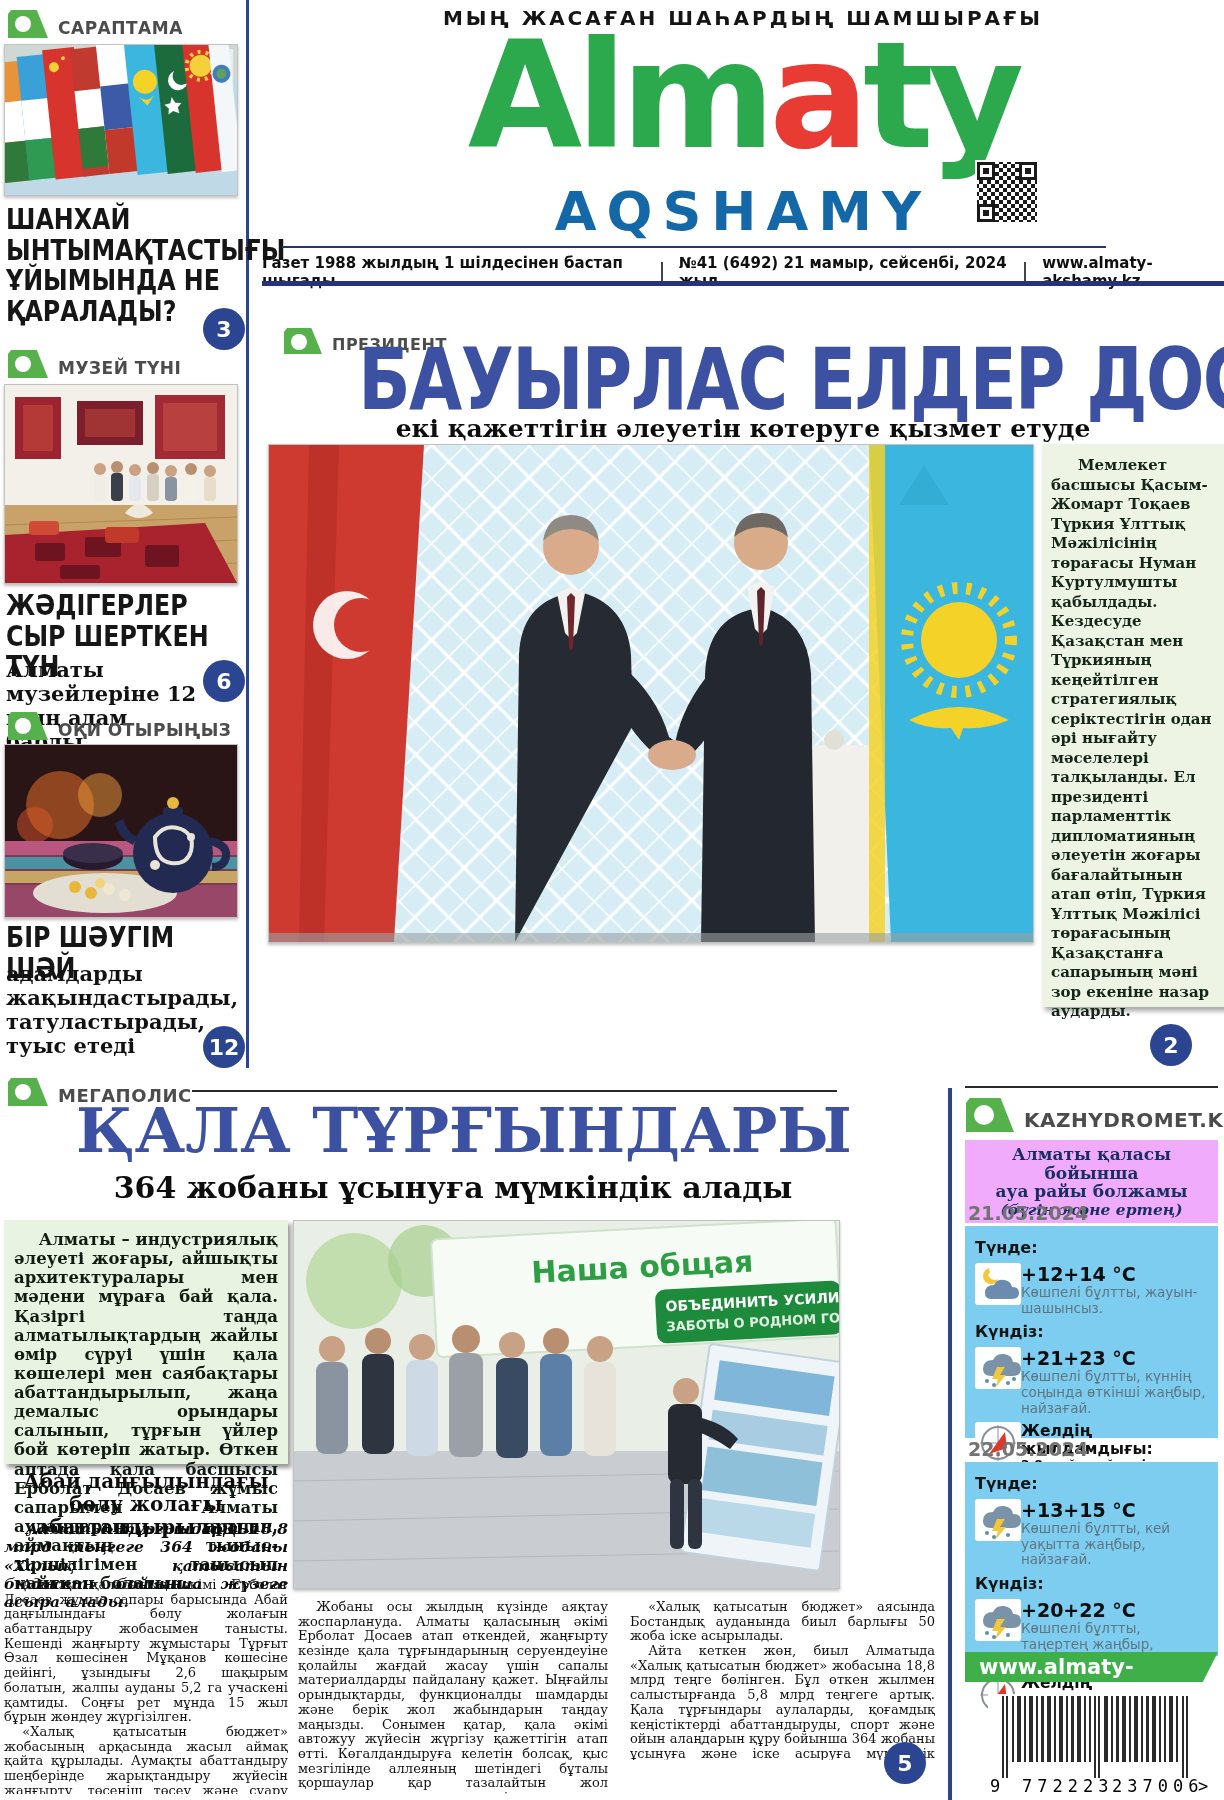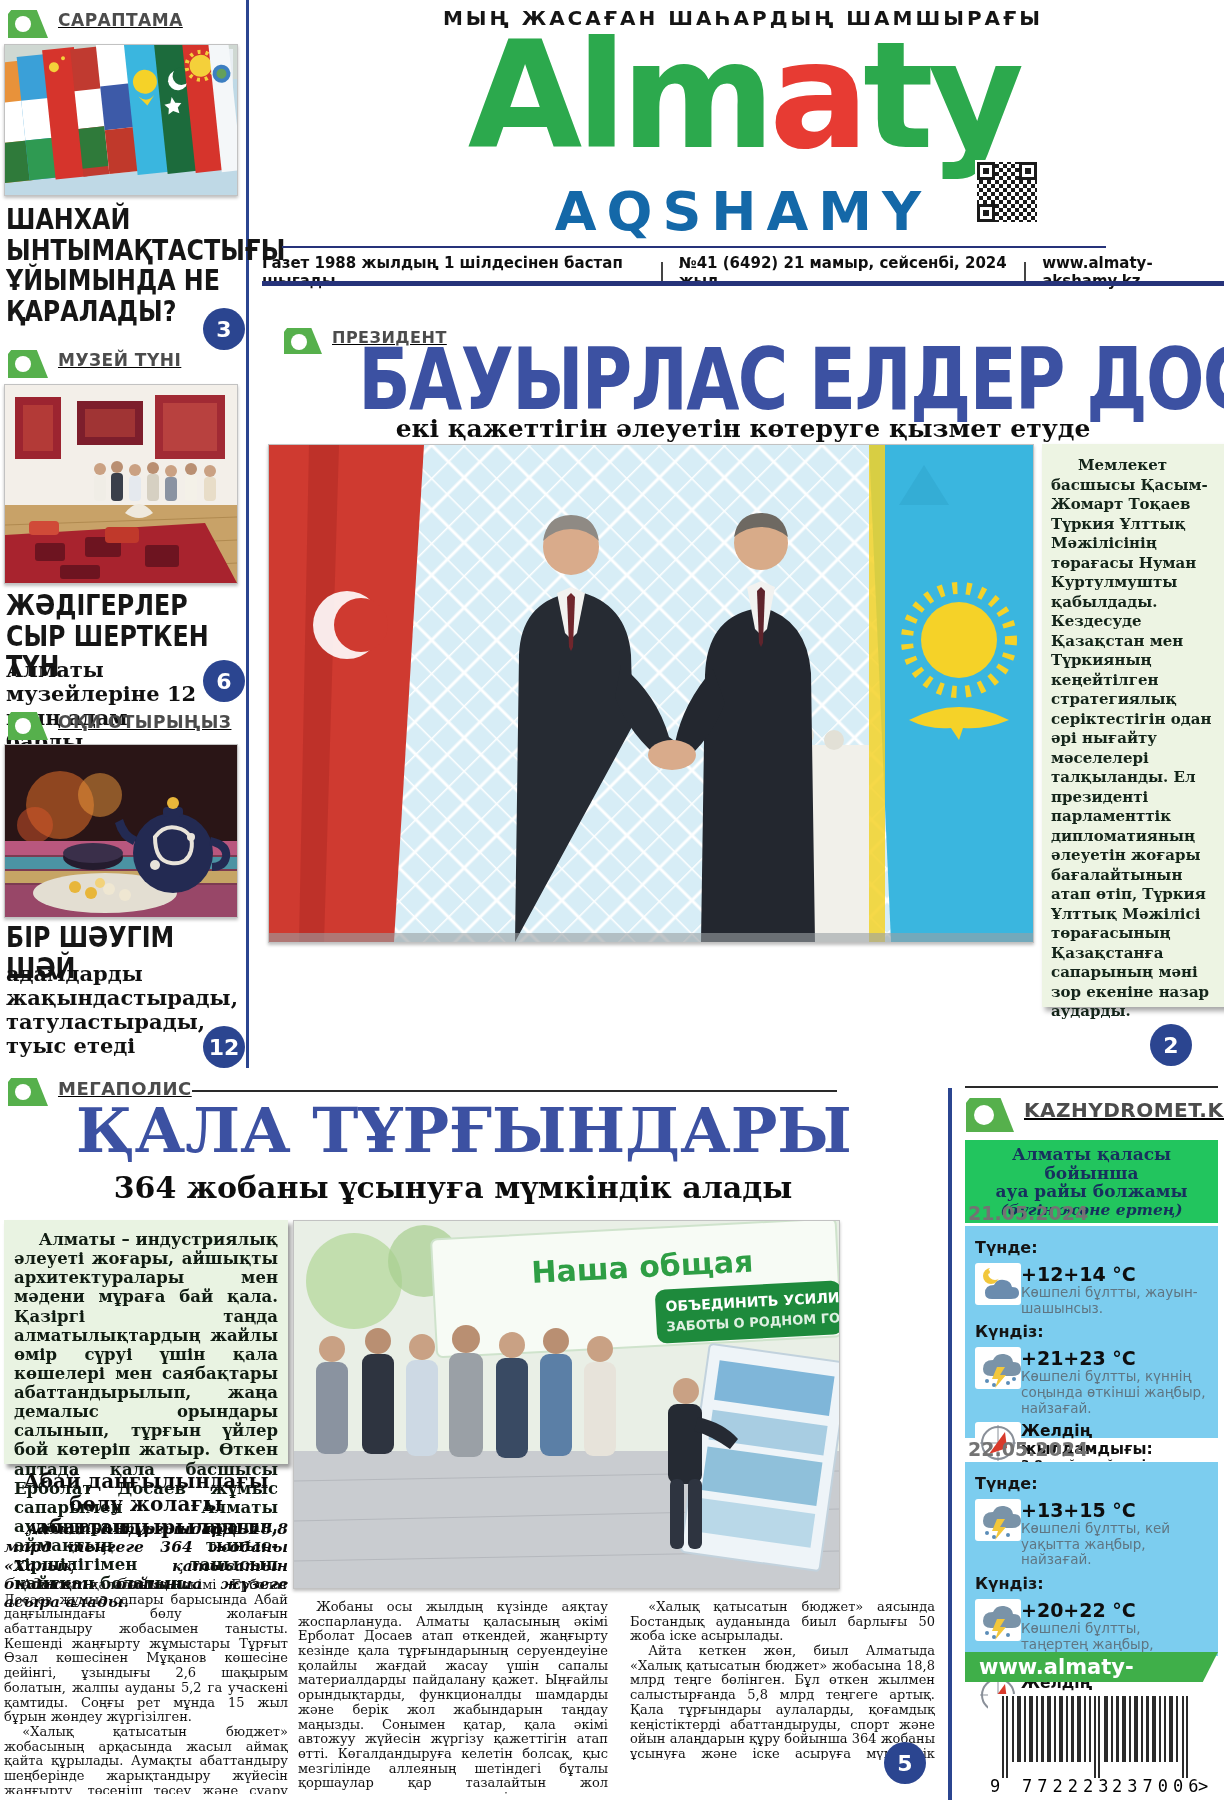--- a/index.html
+++ b/index.html
@@ -2,21 +2,21 @@
 <html><head>
 <meta charset="utf-8">
 <style>
   html,body{margin:0;padding:0;background:#777;}
   #page{position:relative;width:1224px;height:1800px;background:#fff;margin:0 auto;
         font-family:"DejaVu Sans",sans-serif;overflow:hidden;}
   .abs{position:absolute;}
   .vrule{background:#2b4590;}
   .hline{background:#26337a;}
   
-  .tag{display:flex;align-items:flex-start;gap:10px;text-decoration:underline;}
+  .tag{display:flex;align-items:flex-end;gap:10px;}
   .tag-label{font-weight:bold;color:#4c4c4c;letter-spacing:.5px;}
   .tico{position:relative;background:#56b04c;clip-path:polygon(8% 0,72% 0,100% 100%,0 100%,0 14%);}
   .tico::after{content:"";position:absolute;background:#fff;border-radius:50%;}
   .tico.sm{width:40px;height:28px;}
   .tico.sm::after{width:16px;height:16px;left:7px;top:6px;}
   .tico.lg{width:48px;height:34px;}
   .tico.lg::after{width:20px;height:20px;left:8px;top:7px;}
   
   .sb-head{font-weight:bold;font-size:29px;line-height:1.06;color:#161616;width:288px;
            transform:scaleX(.82);transform-origin:0 0;}
@@ -52,21 +52,21 @@
             color:#101c12;text-align:justify;}
   .introbox p{margin:0;text-indent:1.5em;}
   .crosshead{width:284px;text-align:center;font-family:"DejaVu Serif",serif;font-weight:bold;
              font-size:20px;line-height:1.15;color:#0c0c0c;}
   .leaditalic{width:284px;font-family:"DejaVu Serif",serif;font-weight:bold;font-style:italic;
               font-size:15.5px;line-height:1.18;text-align:justify;color:#0c0c0c;}
   .leaditalic p{margin:0;text-indent:1.4em;}
   .bodycol{font-family:"DejaVu Serif",serif;font-size:13px;line-height:1.13;text-align:justify;color:#121212;}
   .bodycol p{margin:0;text-indent:1.4em;}
   
-  .w-title{background:#22c55e;text-align:center;font-family:"DejaVu Serif",serif;font-weight:bold;
+  .w-title{background:#f0abfc;text-align:center;font-family:"DejaVu Serif",serif;font-weight:bold;
            font-size:17px;line-height:1.1;color:#17305e;padding:5px 4px;}
   .w-title .it{font-style:italic;font-weight:bold;font-size:15.5px;}
   .w-date{font-weight:bold;font-size:19px;color:#737373;}
   .w-box{background:#7ccdef;padding:8px 10px;}
   .w-period{font-weight:bold;font-size:16px;color:#141414;margin:4px 0 6px 0;}
   .w-row{display:flex;margin-bottom:6px;}
   .w-ic{width:46px;height:42px;background:#fff;border-radius:3px;flex:none;}
   .w-ic svg{display:block;width:100%;height:100%;}
   .w-temp{font-weight:bold;font-size:19px;color:#0e0e0e;}
   .w-desc{font-size:13.5px;line-height:1.16;color:#5f7582;}

